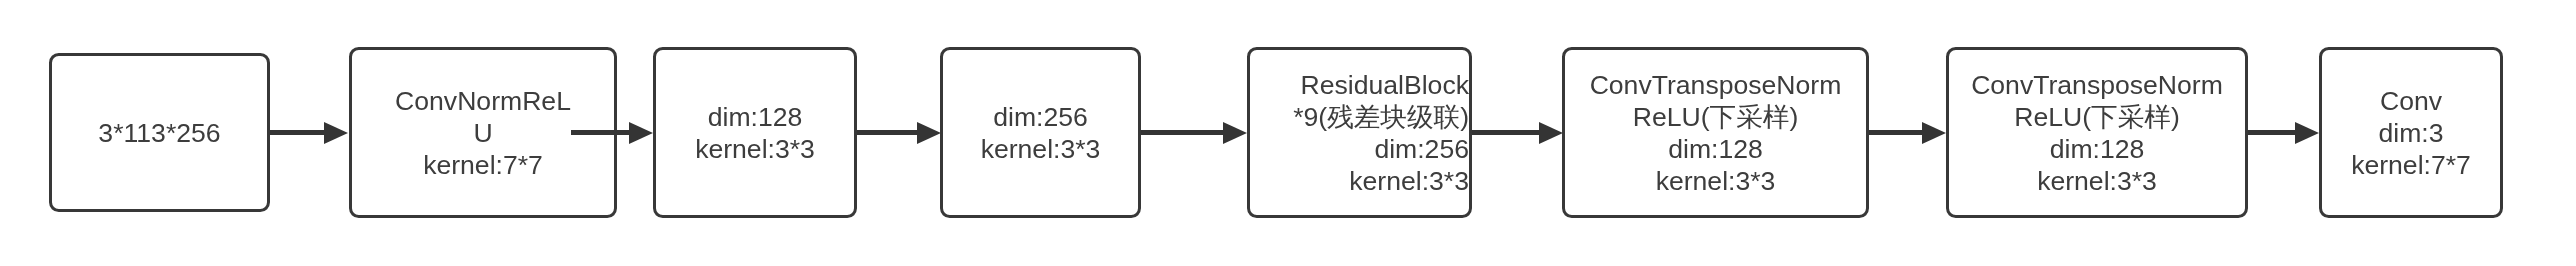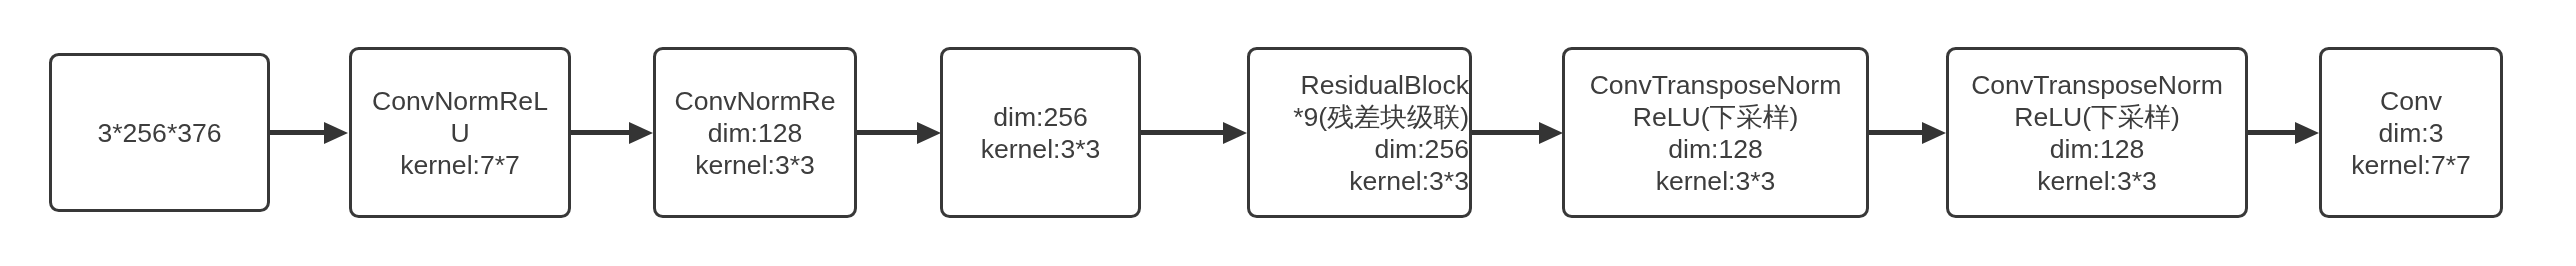--- a/index.html
+++ b/index.html
@@ -29,21 +29,21 @@
     flex-direction: column;
     align-items: center;
     justify-content: center;
     text-align: center;
     color: #3d3d3d;
     font-size: 26.6px;
     line-height: 32px;
   }
   .node .line { white-space: nowrap; }
   .n1 { left: 49px;   width: 221px; top: 53px; height: 159px; }
-  .n2 { left: 349px;  width: 222px; justify-content: center; }
+  .n2 { left: 349px;  width: 268px; justify-content: center; }
   .n3 { left: 653px; width: 204px; }
   .n4 { left: 940px; width: 201px; }
   .n5 { left: 1247px; width: 225px; align-items: flex-end; }
   .n6 { left: 1562px; width: 307px; }
   .n7 { left: 1946px; width: 302px; }
   .n8 { left: 2319px; width: 184px; }
   .arrow {
     position: absolute;
     top: 130px;
     height: 5.2px;
@@ -68,35 +68,34 @@
   .a5 { left: 1472px; width: 67px; }
   .a6 { left: 1869px; width: 53px;  }
   .a7 { left: 2248px; width: 47px;  }
 </style>
 </head>
 <body>
 
 <div class="canvas">
 
   <div class="node n1">
-    <div class="line">3*256*376</div>
+    <div class="line">3*113*256</div>
   </div>
 
   <div class="arrow a1"></div>
 
   <div class="node n2">
     <div class="line">ConvNormReL</div>
     <div class="line">U</div>
     <div class="line">kernel:7*7</div>
   </div>
 
   <div class="arrow a2"></div>
 
   <div class="node n3">
-    <div class="line">ConvNormRe</div>
     <div class="line">dim:128</div>
     <div class="line">kernel:3*3</div>
   </div>
 
   <div class="arrow a3"></div>
 
   <div class="node n4">
     <div class="line">dim:256</div>
     <div class="line">kernel:3*3</div>
   </div>

